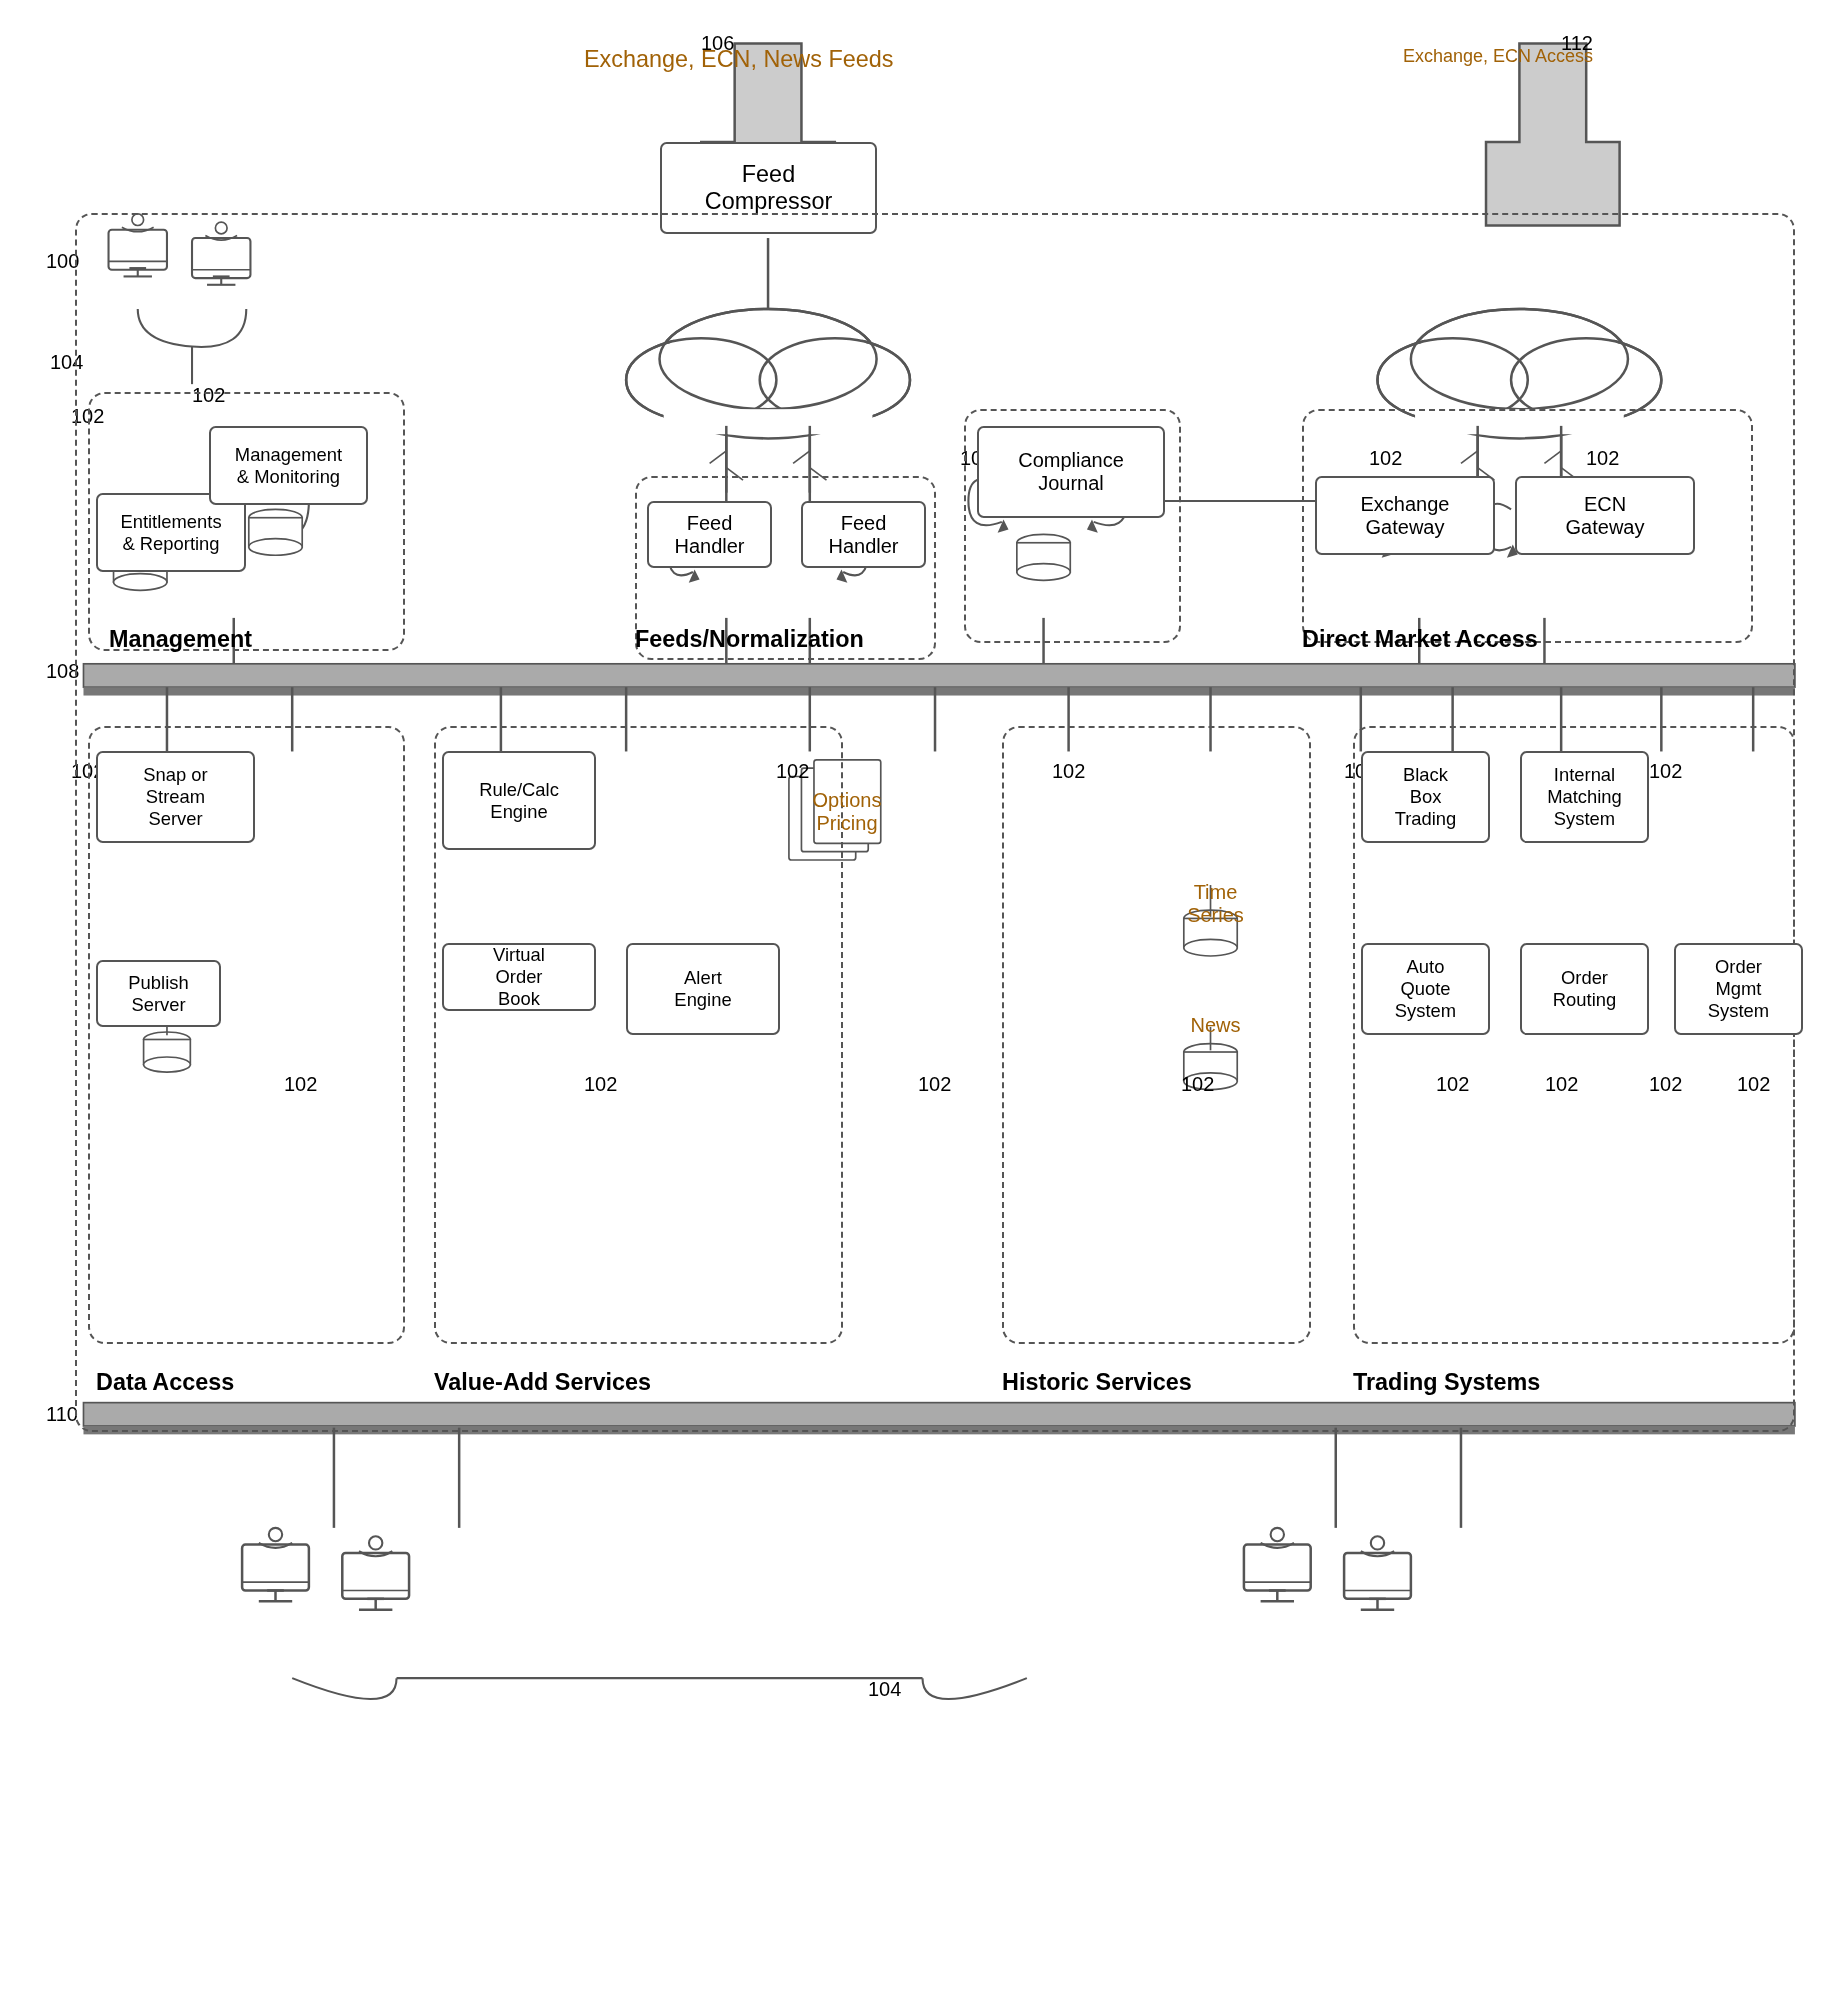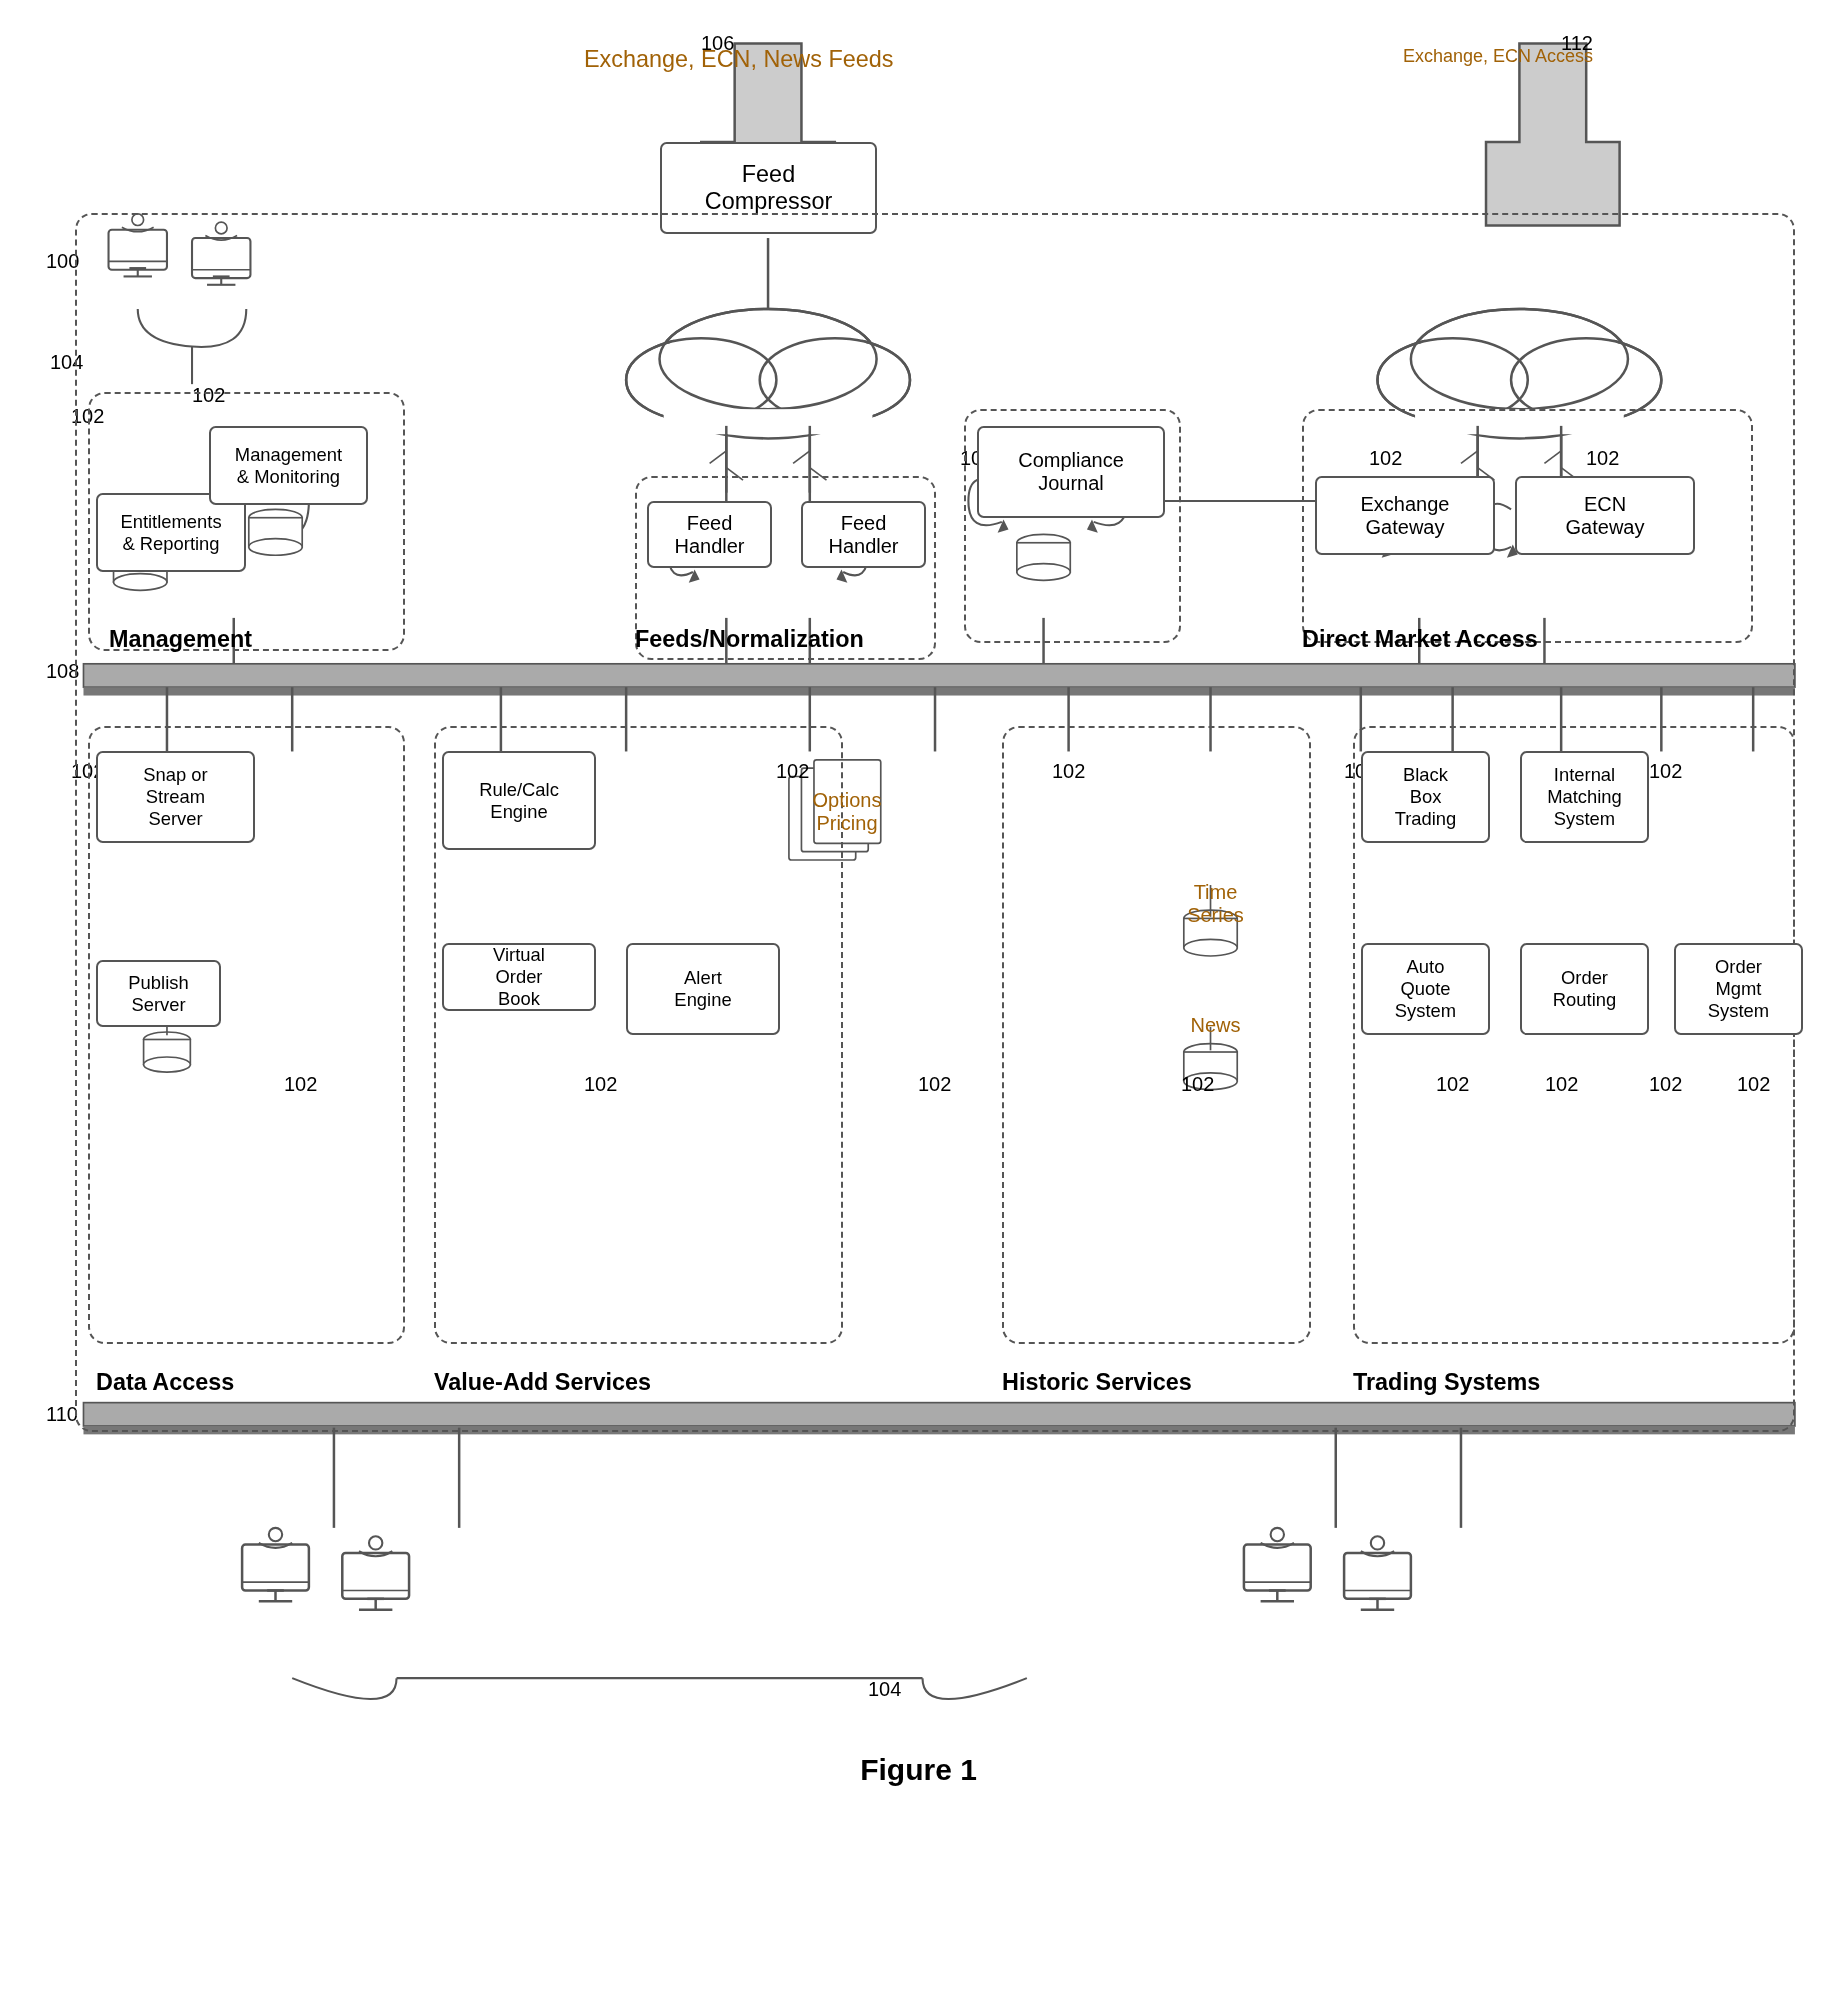--- a/index.html
+++ b/index.html
@@ -458,16 +458,15 @@
     <span>Order<br>Mgmt<br>System</span>
   </div>
 
   <div class="label" style="left:801px; top:789px; font-size:20px; width:92px; text-align:center;">Options<br>Pricing</div>
 
   <div class="section-label" style="left:96px; top:1369px;">Data Access</div>
   <div class="section-label" style="left:434px; top:1369px;">Value-Add Services</div>
   <div class="section-label" style="left:1002px; top:1369px;">Historic Services</div>
   <div class="section-label" style="left:1353px; top:1369px;">Trading Systems</div>
 
-  <div class="figure-caption" style="left:668px; top:1753px; width:501px;">Figure 1</div>
 
 </div>
 
 
 </body></html>

